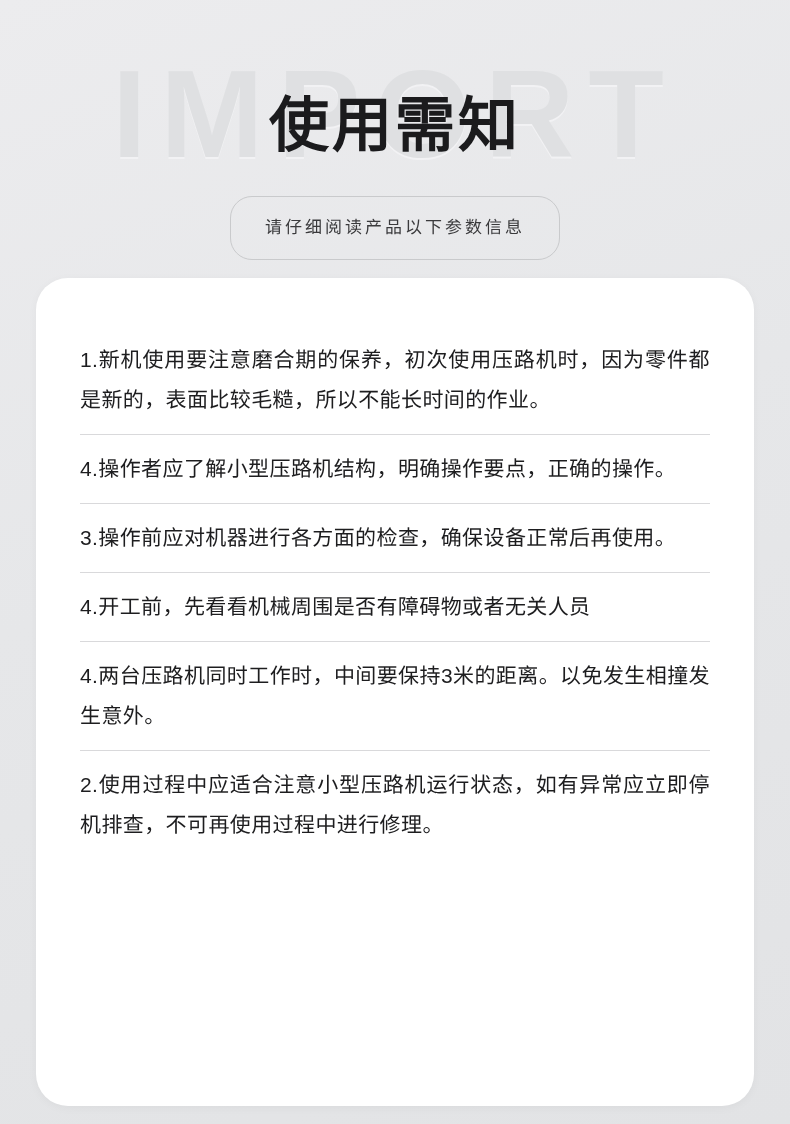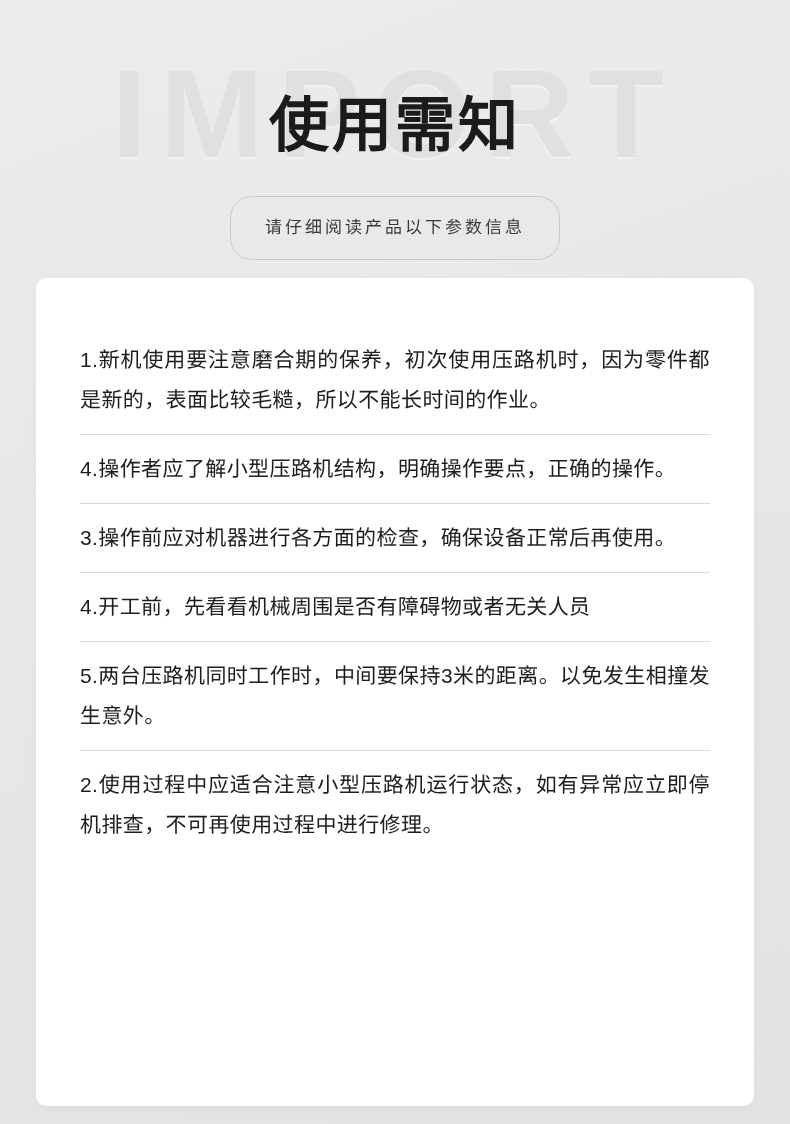--- a/index.html
+++ b/index.html
@@ -77,21 +77,21 @@
   }
 
   
   .card {
     position: absolute;
     top: 278px;
     left: 36px;
     width: 718px;
     height: 828px;
     background: #ffffff;
-    border-radius: 10px;
+    border-radius: 32px;
     box-sizing: border-box;
     padding: 62px 44px 57px 44px;
     box-shadow: 0 2px 10px rgba(0,0,0,0.04);
   }
 
   .notice-list {
     margin: 0;
     padding: 0;
     list-style: none;
   }
@@ -123,18 +123,18 @@
     <div class="main-title">使用需知</div>
     <div class="subtitle-pill">请仔细阅读产品以下参数信息</div>
   </div>
 
   <div class="card">
     <ul class="notice-list">
       <li class="notice-item">1.新机使用要注意磨合期的保养，初次使用压路机时，因为零件都是新的，表面比较毛糙，所以不能长时间的作业。</li>
       <li class="notice-item">4.操作者应了解小型压路机结构，明确操作要点，正确的操作。</li>
       <li class="notice-item">3.操作前应对机器进行各方面的检查，确保设备正常后再使用。</li>
       <li class="notice-item">4.开工前，先看看机械周围是否有障碍物或者无关人员</li>
-      <li class="notice-item">5.两台压路机同时工作时，中间要保持3米的距离。以免发生相撞发生意外。</li>
+      <li class="notice-item">4.两台压路机同时工作时，中间要保持3米的距离。以免发生相撞发生意外。</li>
       <li class="notice-item last">2.使用过程中应适合注意小型压路机运行状态，如有异常应立即停机排查，不可再使用过程中进行修理。</li>
     </ul>
   </div>
 
 </div>
 
 </body></html>

